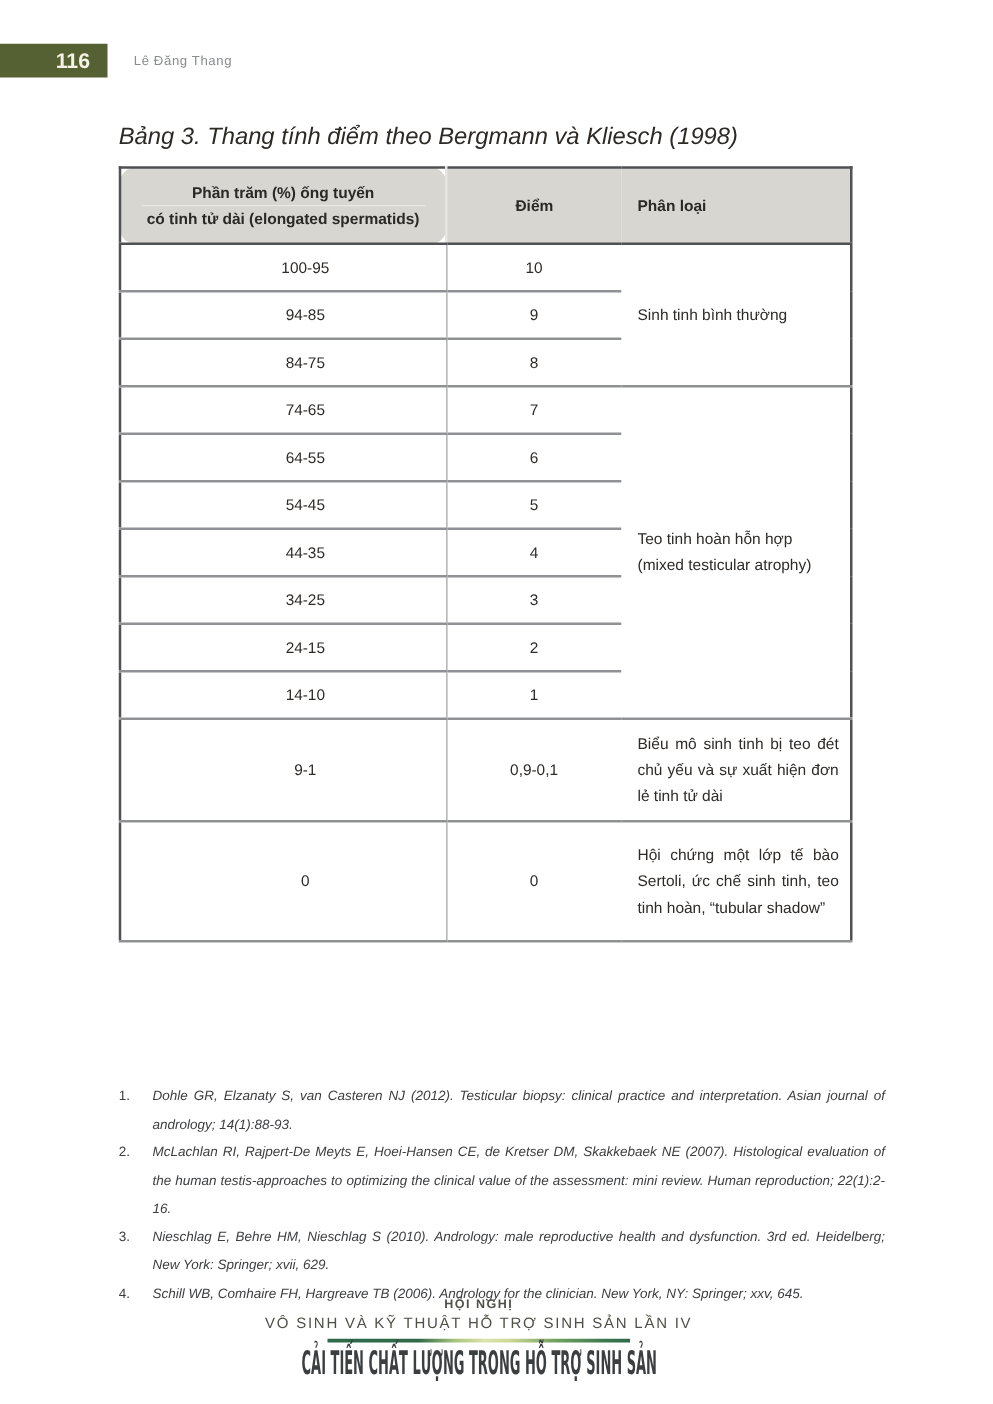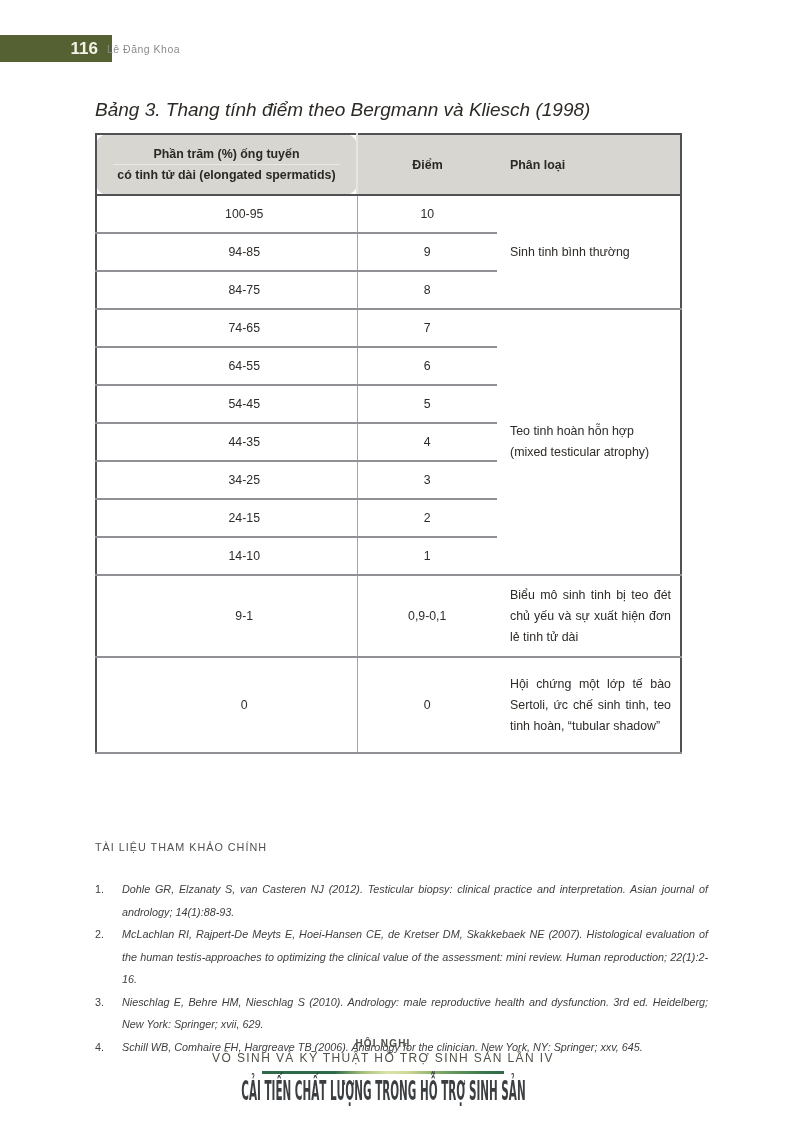--- a/index.html
+++ b/index.html
@@ -6,21 +6,21 @@
   html,body { width:794px; height:1123px; background:#ffffff; }
   body {
     position:relative;
     font-family:"Liberation Sans","DejaVu Sans",sans-serif;
     color:#2d2a27;
     overflow:hidden;
   }
 
   
   .pagebar {
-    position:absolute; left:0; top:35px; width:112px; height:27px;
+    position:absolute; left:0; top:35px; width:86px; height:27px;
     background:#556133; color:#f4f2e4;
     font-size:17px; font-weight:bold;
     line-height:27px; text-align:right; padding-right:14px;
   }
   .author {
     position:absolute; left:107px; top:43px;
     font-size:10.5px; color:#8a8c8e; letter-spacing:0.5px;
   }
 
   
@@ -79,21 +79,21 @@
     font-size:26px; font-weight:bold; color:#3c3f41;
     transform:scaleX(0.40); transform-origin:center;
   }
 </style>
 </head>
 <body>
 
 <div class="pagebar">
   <span>116</span>
 </div>
-<div class="author">Lê Đăng Khoa</div>
+<div class="author">Lê Đăng Thang</div>
 
 <div class="caption">Bảng 3. Thang tính điểm theo Bergmann và Kliesch (1998)</div>
 
 <table class="score-table">
   <colgroup>
       <col class="c1">
       <col class="c2">
       <col class="c3">
     </colgroup>
   <tbody>
@@ -162,21 +162,20 @@
 
   <tr class="rc">
     <td class="pct">0</td>
     <td class="score">0</td>
     <td class="cls just">Hội chứng một lớp tế bào Sertoli, ức chế sinh tinh, teo tinh hoàn, “tubular shadow”</td>
   </tr>
 </tbody>
   </table>
 
 <div class="refs">
-  <div class="refs-heading">TÀI LIỆU THAM KHẢO CHÍNH</div>
   <div class="ref-list">
     <div class="ref-item">
       <div class="ref-num">1.</div>
       <div class="ref-text">Dohle GR, Elzanaty S, van Casteren NJ (2012). Testicular biopsy: clinical practice and interpretation. Asian journal of andrology; 14(1):88-93.</div>
     </div>
     <div class="ref-item">
       <div class="ref-num">2.</div>
       <div class="ref-text">McLachlan RI, Rajpert-De Meyts E, Hoei-Hansen CE, de Kretser DM, Skakkebaek NE (2007). Histological evaluation of the human testis-approaches to optimizing the clinical value of the assessment: mini review. Human reproduction; 22(1):2-16.</div>
     </div>
     <div class="ref-item">

